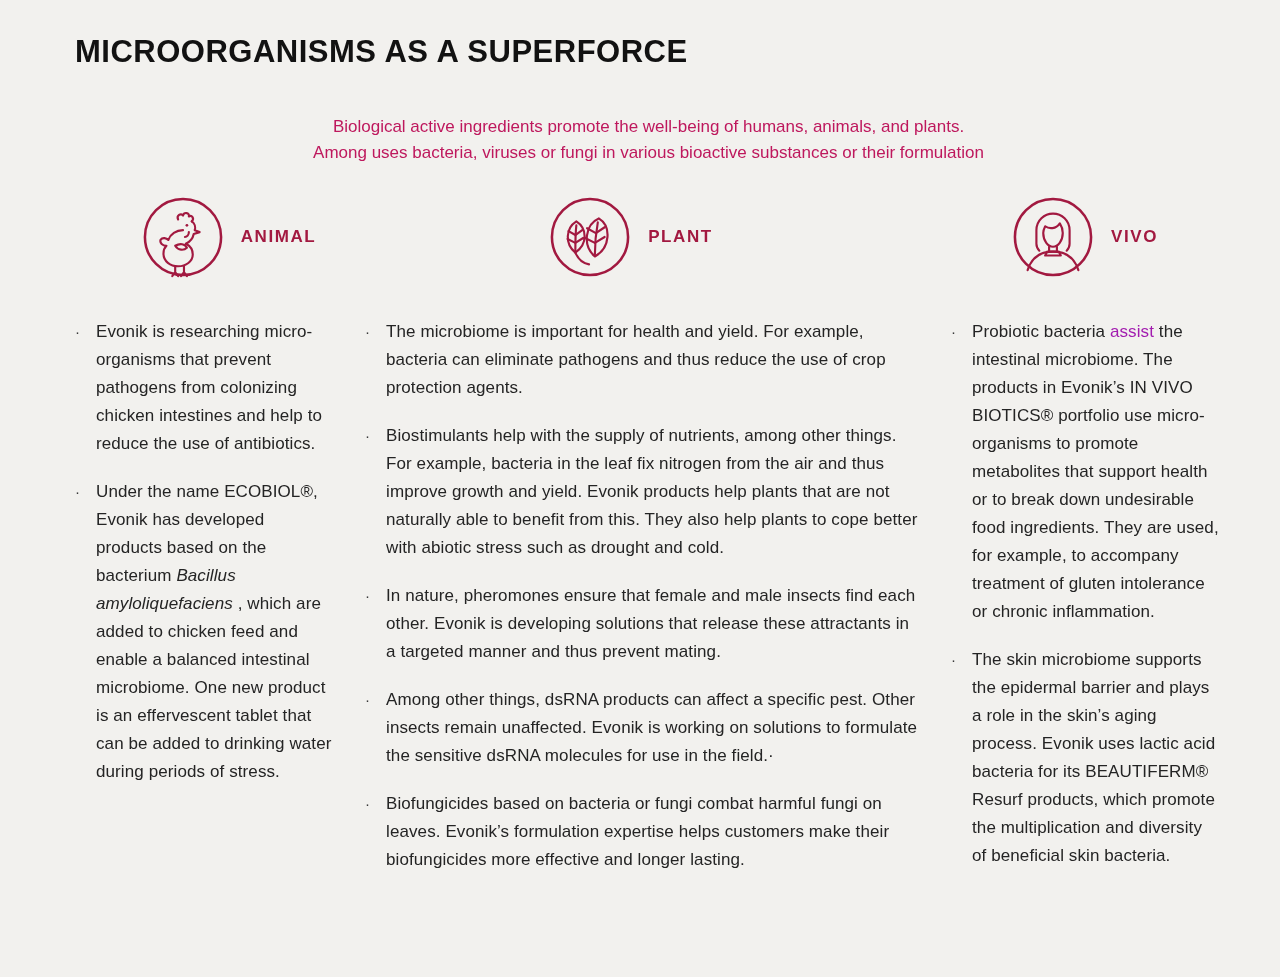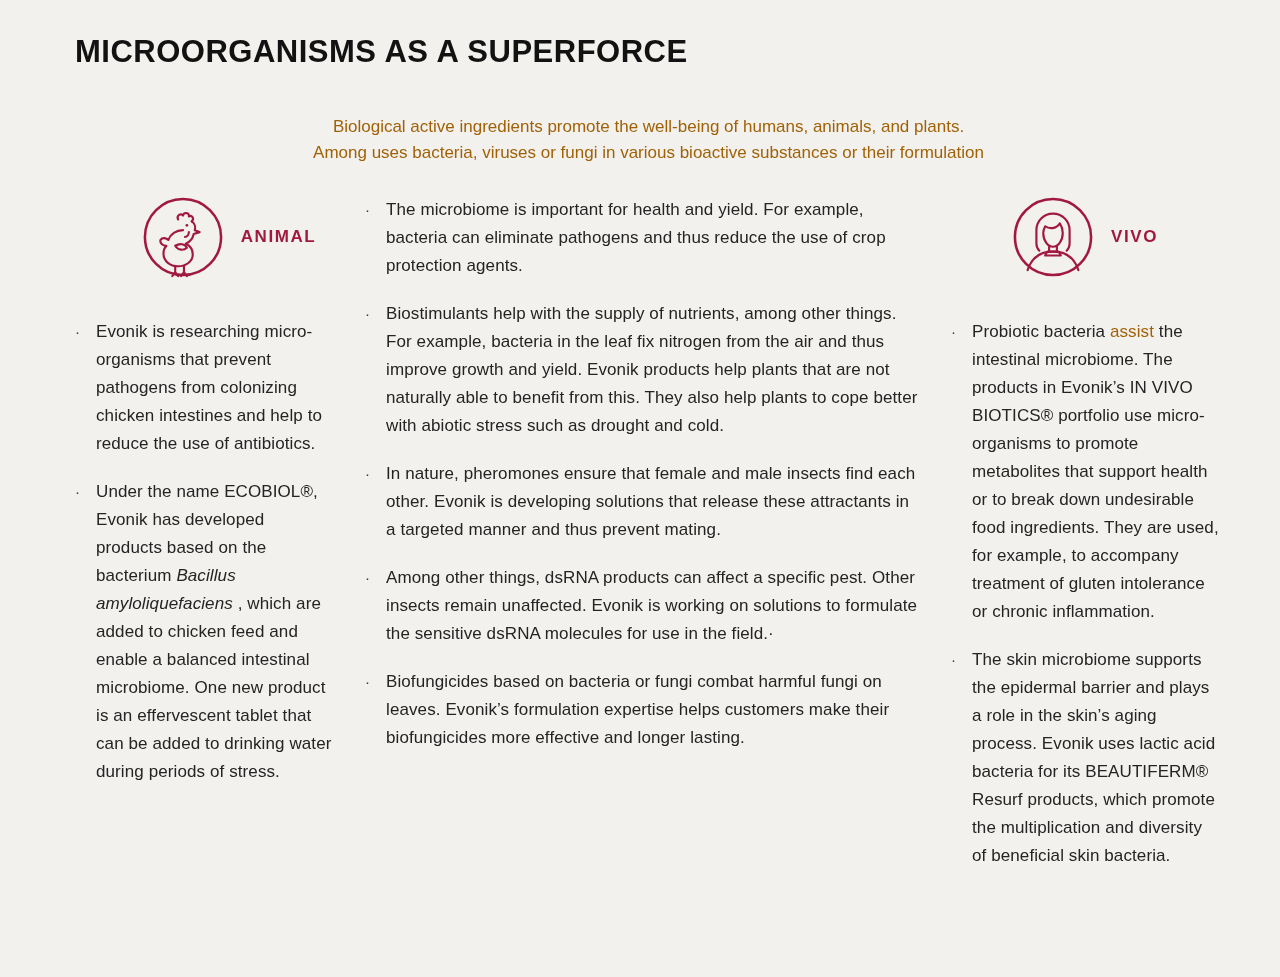--- a/index.html
+++ b/index.html
@@ -17,21 +17,21 @@
     font-size: 31px;
     font-weight: bold;
     letter-spacing: 0.5px;
     color: #121212;
     margin: 10px 0 0 0;
   }
   .subtitle {
     text-align: center;
     font-size: 17px;
     line-height: 26px;
-    color: #a16207;
+    color: #be185d;
     margin-top: 44px;
   }
 
   .columns {
     display: grid;
     grid-template-columns: 260px 556px 268px;
     column-gap: 30px;
     margin-top: 30px;
   }
 
@@ -62,21 +62,21 @@
     letter-spacing: 0.1px;
   }
   .bullet .marker {
     flex: none;
     width: 21px;
     font-size: 15px;
     color: #3a3a3a;
   }
   .bullet .content { flex: 1; }
   .italic { font-style: italic; }
-  .link { color: #a16207; }
+  .link { color: #a21caf; }
 
   svg * { fill: none; stroke: #A21940; stroke-width: 2.2; stroke-linecap: round; stroke-linejoin: round; }
   svg .ring { stroke-width: 2.6; }
   svg .dot { fill: #A21940; stroke: none; }
 </style>
 </head>
 <body>
 
 <div class="page">
 
@@ -112,20 +112,35 @@
             <span class="content"><span>Evonik is researching micro­organisms that prevent pathogens from colonizing chicken intestines and help to reduce the use of antibiotics.</span></span>
           </div>
           <div class="bullet">
             <span class="marker">·</span>
             <span class="content"><span>Under the name ECOBIOL®, Evonik has developed products based on the bacterium </span><span class="italic">Bacillus amyloliquefaciens</span><span> , which are added to chicken feed and enable a balanced intestinal microbiome. One new product is an effervescent tablet that can be added to drinking water during periods of stress.</span></span>
           </div>
         </div>
     </section>
 
     <section class="col col-plant">
+      <div class="col-head">
+        <span class="icon-circle">
+          <svg viewBox="0 0 84 84">
+            <circle class="ring" cx="42" cy="42" r="39"></circle>
+            <path d="M27 58C16 49 17 33 28 26c11 7 12 23-1 32z"></path>
+            <path d="M28 30c-1 9-1 17-1 26"></path>
+            <path d="M27 40l-7-4M27 48l-8-4M27 40l7-5M27 48l8-5"></path>
+            <path d="M47 62C34 51 37 29 51 23c13 8 12 30-4 39z"></path>
+            <path d="M50 27c-2 11-3 21-3 33"></path>
+            <path d="M48 38l-9-5M47 48l-10-5M48 38l9-6M47 48l10-6"></path>
+            <path d="M27 58c3 7 8 11 14 12"></path>
+          </svg>
+        </span>
+        <span class="col-label">PLANT</span>
+      </div>
       <div class="bullets">
           <div class="bullet">
             <span class="marker">·</span>
             <span class="content"><span>The microbiome is important for health and yield. For example, bacteria can eliminate pathogens and thus reduce the use of crop protection agents.</span></span>
           </div>
           <div class="bullet">
             <span class="marker">·</span>
             <span class="content"><span>Biostimulants help with the supply of nutrients, among other things. For example, bacteria in the leaf fix nitrogen from the air and thus improve growth and yield. Evonik products help plants that are not naturally able to benefit from this. They also help plants to cope better with abiotic stress such as drought and cold.</span></span>
           </div>
           <div class="bullet">

